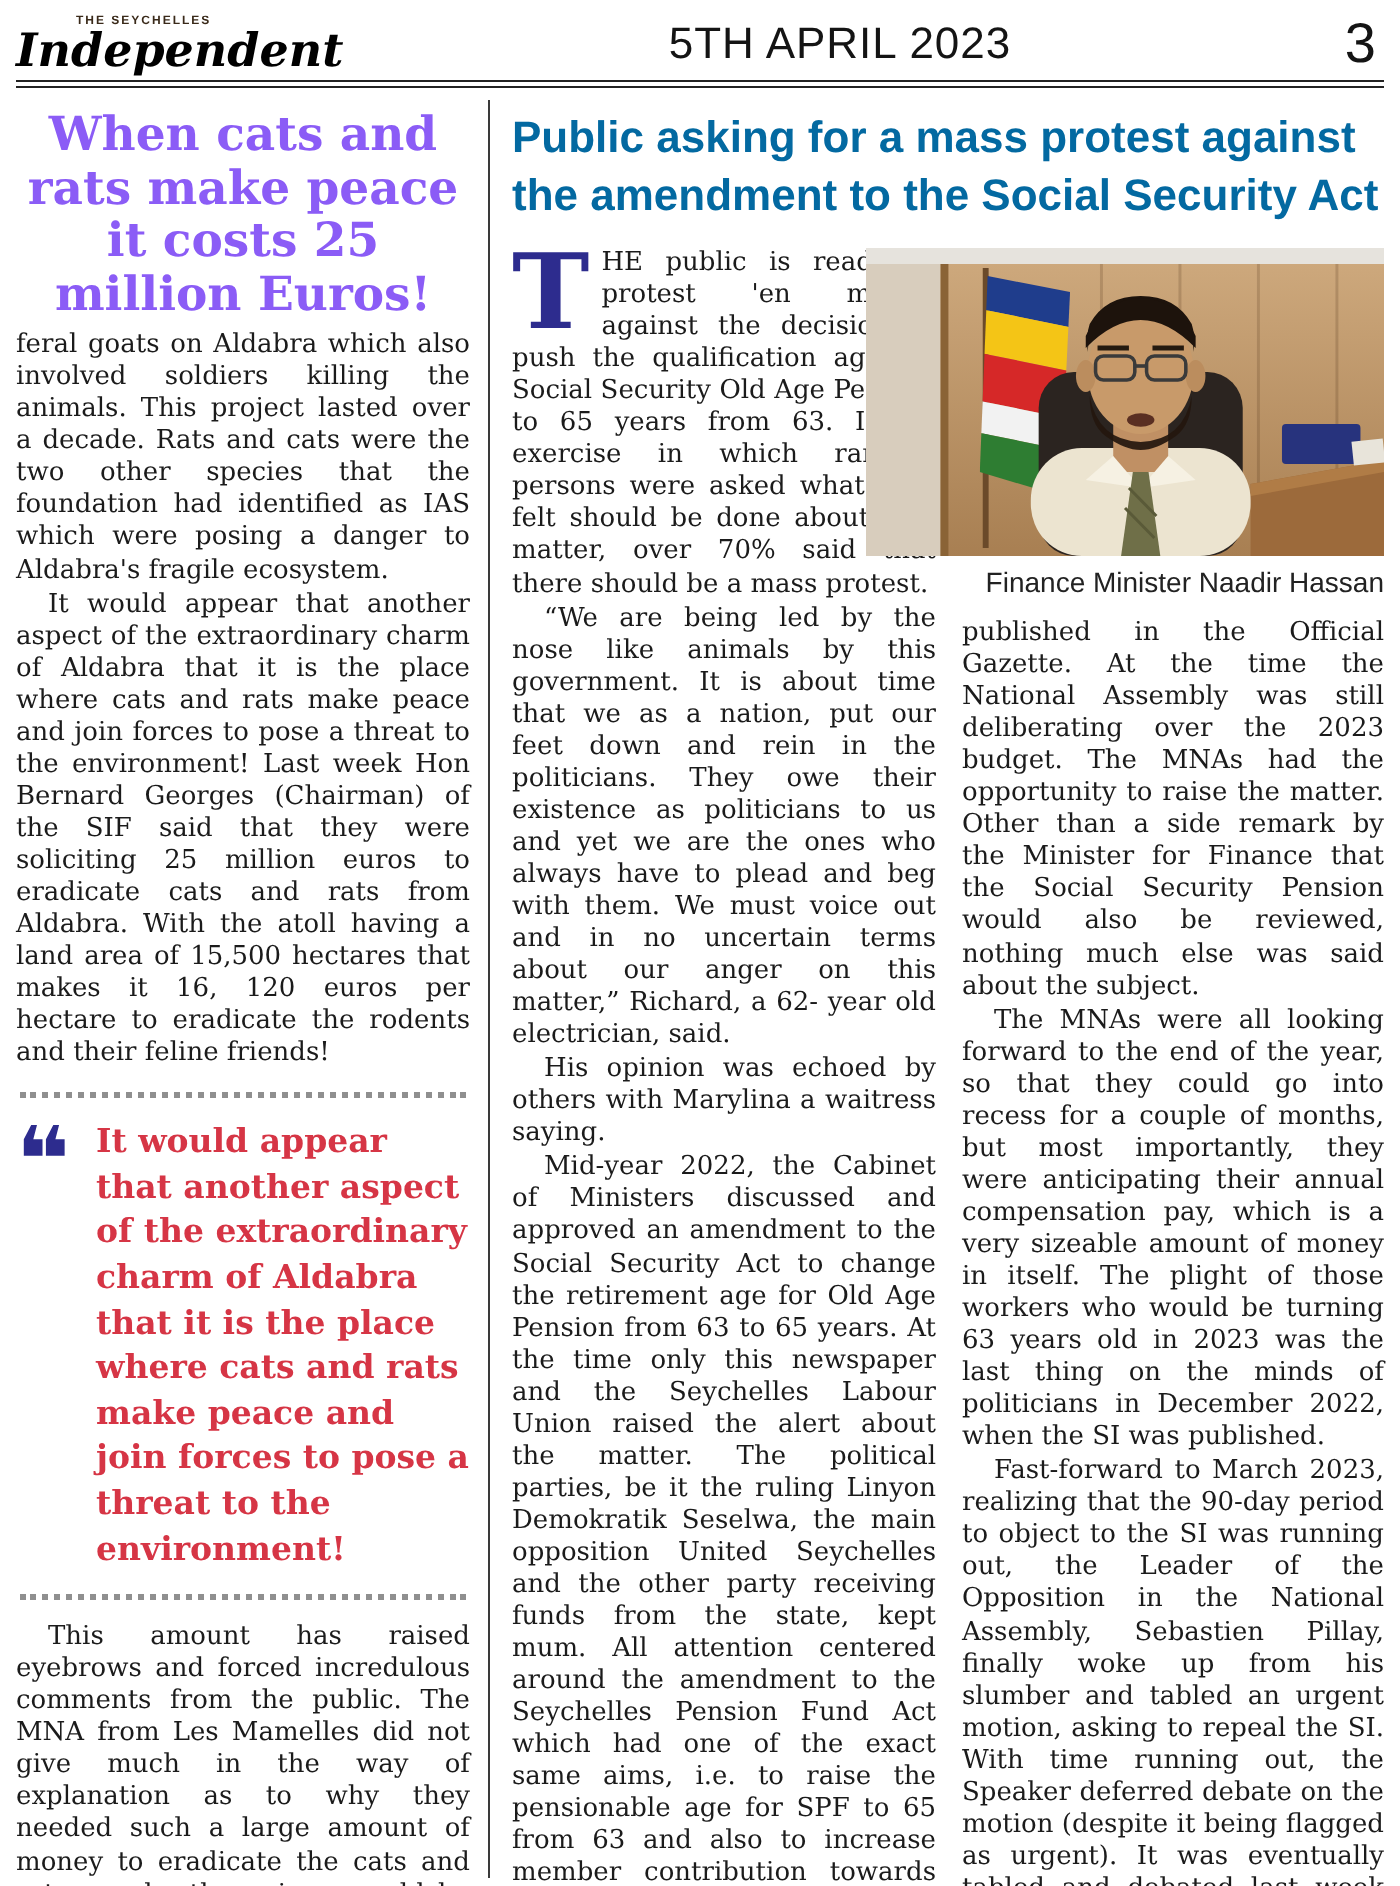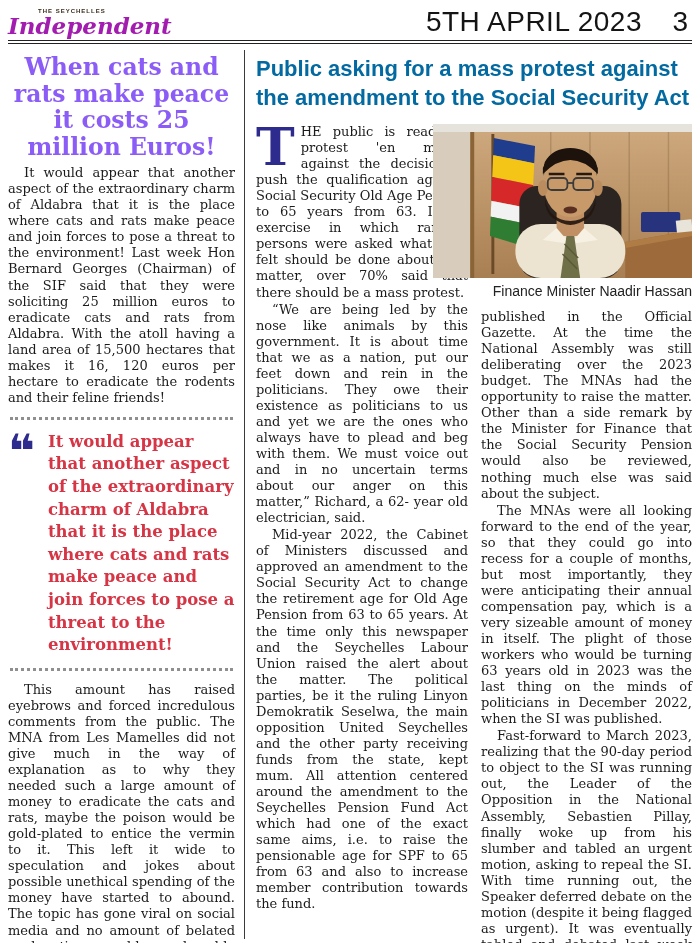--- a/index.html
+++ b/index.html
@@ -7,23 +7,23 @@
     width:700px;height:943px;margin:0 auto;background:#ffffff;
     box-sizing:border-box;padding:4px 8px 0 8px;overflow:hidden;
     font-family:"DejaVu Serif","Liberation Serif",serif;color:#1b1b1b;position:relative;
   }
   
   .header{display:flex;align-items:center;height:36px;border-bottom:4px double #222;}
   .masthead{width:190px;}
   .masthead-small{font-family:"Liberation Sans",sans-serif;font-size:6px;font-weight:bold;
     letter-spacing:1px;color:#3a2a1a;margin-left:30px;line-height:1;}
   .masthead-title{font-family:"DejaVu Serif",serif;font-style:italic;font-weight:bold;
-    font-size:23px;color:#a21caf;line-height:1;}
-  .header-date{flex:1;text-align:right;font-family:"Liberation Sans",sans-serif;
-    font-size:28px;color:#141414;letter-spacing:.5px;}
+    font-size:23px;color:#000000;line-height:1;}
+  .header-date{flex:1;text-align:center;font-family:"Liberation Sans",sans-serif;
+    font-size:22px;color:#141414;letter-spacing:.5px;}
   .header-page{width:46px;text-align:right;font-family:"Liberation Sans",sans-serif;
     font-size:28px;color:#141414;padding-right:4px;}
   
   .content{display:flex;margin-top:2px;height:899px;}
   .left-col{width:236px;flex:none;padding-right:9px;box-sizing:border-box;}
   .divider-v{width:0;border-left:1.5px solid #3a3a3a;margin:4px 0 6px 0;}
   .right-col{flex:1;padding-left:11px;min-width:0;}
   
   .left-headline{font-family:"DejaVu Serif",serif;font-weight:bold;font-size:23.5px;
     line-height:1.13;color:#8b5cf6;text-align:center;margin:8px 0 5px 0;}
@@ -62,20 +62,21 @@
     </div>
     <div class="header-date">5TH APRIL 2023</div>
     <div class="header-page">3</div>
   </div>
 
   <div class="content">
 
     <div class="left-col">
       <h1 class="left-headline">When cats and rats make peace it costs 25 million Euros!</h1>
 
+      <p class="body">feral goats on Aldabra which also involved soldiers killing the animals. This project lasted over a decade. Rats and cats were the two other species that the foundation had identified as IAS which were posing a danger to Aldabra's fragile ecosystem.</p>
       <p class="body ind">It would appear that another aspect of the extraordinary charm of Aldabra that it is the place where cats and rats make peace and join forces to pose a threat to the environment! Last week Hon Bernard Georges (Chairman) of the SIF said that they were soliciting 25 million euros to eradicate cats and rats from Aldabra. With the atoll having a land area of 15,500 hectares that makes it 16, 120 euros per hectare to eradicate the rodents and their feline friends!</p>
 
       <hr class="dotted">
 
       <div class="quote-row">
         <div class="quote-icon">❝</div>
         <div class="quote-text">It would appear that another aspect of the extraordinary charm of Aldabra that it is the place where cats and rats make peace and join forces to pose a threat to the environment!</div>
       </div>
 
       <hr class="dotted">
@@ -86,20 +87,21 @@
     <div class="divider-v"></div>
 
     <div class="right-col">
       <h1 class="right-headline">Public asking for a mass protest against the amendment to the Social Security Act</h1>
 
       <div class="cols">
 
         <div class="colA">
           <p class="body"><span class="dropcap">T</span><span>HE public is ready to protest 'en masse' against the decision to push the qualification age for Social Security Old Age Pension to 65 years from 63. In an exercise in which random persons were asked what they felt should be done about that matter, over 70% said that there should be a mass protest.</span></p>
           <p class="body ind">“We are being led by the nose like animals by this government. It is about time that we as a nation, put our feet down and rein in the politicians. They owe their existence as politicians to us and yet we are the ones who always have to plead and beg with them. We must voice out and in no uncertain terms about our anger on this matter,” Richard, a 62- year old electrician, said.</p>
+          <p class="body ind">His opinion was echoed by others with Marylina a waitress saying.</p>
           <p class="body ind">Mid-year 2022, the Cabinet of Ministers discussed and approved an amendment to the Social Security Act to change the retirement age for Old Age Pension from 63 to 65 years. At the time only this newspaper and the Seychelles Labour Union raised the alert about the matter. The political parties, be it the ruling Linyon Demokratik Seselwa, the main opposition United Seychelles and the other party receiving funds from the state, kept mum. All attention centered around the amendment to the Seychelles Pension Fund Act which had one of the exact same aims, i.e. to raise the pensionable age for SPF to 65 from 63 and also to increase member contribution towards the fund.</p>
 
         </div>
 
         <div class="colB">
           <div class="photo-fig">
             <svg class="photo-frame" viewBox="0 0 264 154" preserveAspectRatio="none">
 
               <rect x="0" y="0" width="264" height="8" fill="#e6e3dd"></rect>
 

